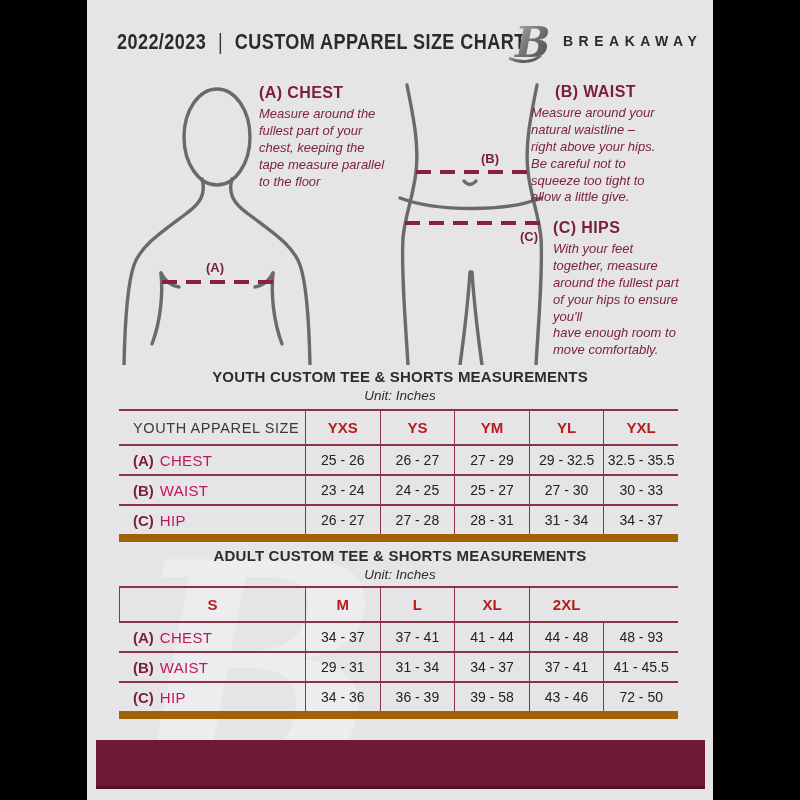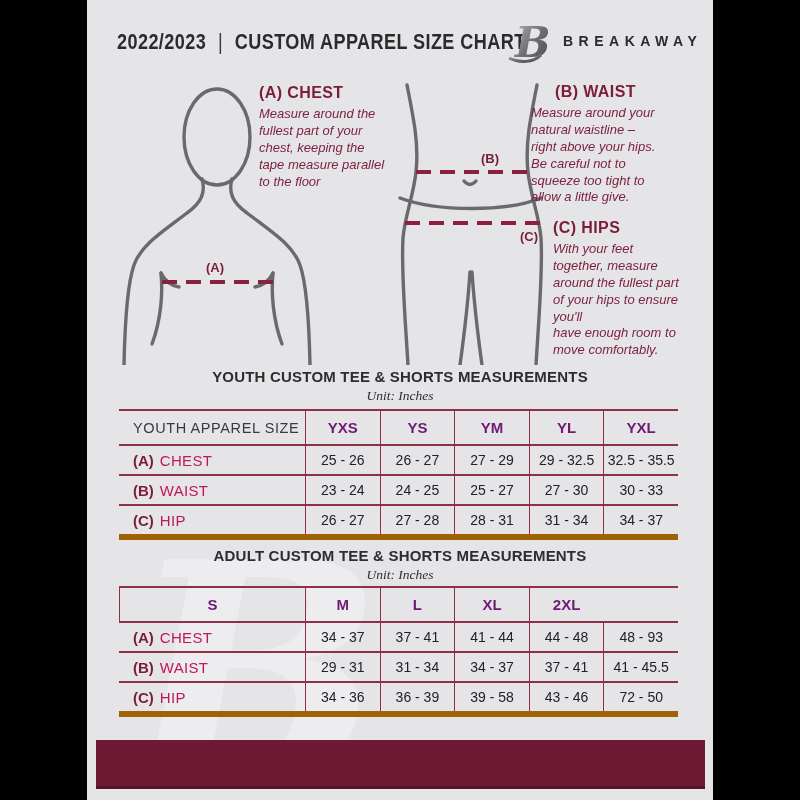--- a/index.html
+++ b/index.html
@@ -38,37 +38,37 @@
     position:absolute; font-style:italic; font-size:13px;
     line-height:1.3; color:#7D2140; white-space:pre-line; z-index:1;
   }
   
   .section-title {
     position:absolute; left:0; width:626px; text-align:center;
     font-weight:bold; font-size:15px; color:#2D2D2F; letter-spacing:0.2px; z-index:1;
   }
   .section-unit {
     position:absolute; left:0; width:626px; text-align:center;
-    font-style:italic; font-size:13.5px; color:#2D2D2F; z-index:1;font-family:Liberation Serif, serif;
+    font-style:italic; font-size:13.5px; color:#2D2D2F; z-index:1;
   }
   .size-table {
     position:absolute; left:32px; width:559px;
-    border-top:2px solid #8D3049; border-bottom:6px solid #a16207;
+    border-top:2px solid #8D3049; border-bottom:8px solid #a16207;
     z-index:1;
   }
   .t-row { display:grid; grid-template-columns:186px repeat(5, 1fr); }
   .t-head { height:33px; border-bottom:2px solid #8D3049; }
   .t-data { height:28px; border-bottom:2px solid #8D3049; }
   .t-data:last-child { border-bottom:none; }
   .cell {
     display:flex; align-items:center; justify-content:center;
     font-size:14px; color:#222224; border-left:1.5px solid #8D3049;
   }
   .cell.rowhead { justify-content:flex-start; padding-left:14px; border-left:none; }
-  .t-head .cell { font-weight:bold; font-size:15px; color:#701a75; }
+  .t-head .cell { font-weight:bold; font-size:15px; color:#b91c1c; }
   .t-head .cell.rowhead { font-weight:400; font-size:14.5px; letter-spacing:0.6px; color:#3A3A3C; }
   .prefix { color:#7A1C3A; font-weight:bold; margin-right:6px; font-size:15px; }
   .rowlabel { font-size:15px; color:#be185d; letter-spacing:0.3px; }
   
   .footer-bar {
     position:absolute; left:9px; top:740px; width:609px; height:46px;
     background:#6E1A34; border-bottom:3px solid #55132A; z-index:2;
   }
   .watermark {
     position:absolute; left:42px; top:538px;

